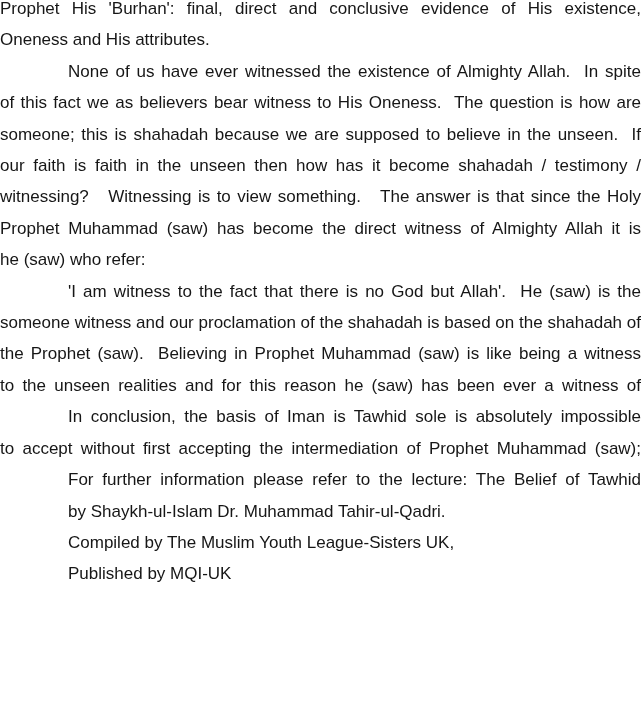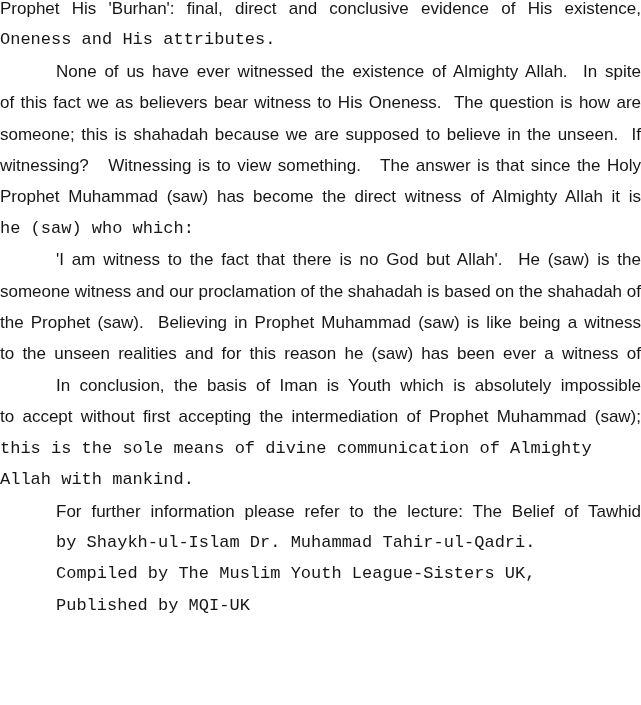--- a/index.html
+++ b/index.html
@@ -30,57 +30,57 @@
   
   .ln {
     white-space: pre-wrap;
     text-align: justify;
     text-align-last: justify;
     -moz-text-align-last: justify;
   }
   .ln.left {
     text-align: left;
     text-align-last: left;
-    font-family: Liberation Mono, monospace;
     -moz-text-align-last: left;
   }
   .ln.ind {
     text-indent: 56px;
+    margin-left: 12px;
   }
 </style>
 </head>
 <body>
 
 <main class="page">
 
   <div class="para">
     <div class="ln">Prophet His 'Burhan': final, direct and conclusive evidence of His existence,</div>
     <div class="ln left">Oneness and His attributes.</div>
   </div>
 
   <div class="para">
     <div class="ln ind">None of us have ever witnessed the existence of Almighty Allah.  In spite</div>
     <div class="ln">of this fact we as believers bear witness to His Oneness.  The question is how are</div>
     <div class="ln">someone; this is shahadah because we are supposed to believe in the unseen.  If</div>
+    <div class="ln">our faith is faith in the unseen then how has it become shahadah / testimony /</div>
     <div class="ln">witnessing?   Witnessing is to view something.   The answer is that since the Holy</div>
     <div class="ln">Prophet Muhammad (saw) has become the direct witness of Almighty Allah it is</div>
-    <div class="ln left">he (saw) who which:</div>
+    <div class="ln left">he (saw) who refer:</div>
   </div>
 
   <div class="para">
     <div class="ln ind">'I am witness to the fact that there is no God but Allah'.  He (saw) is the</div>
     <div class="ln">someone witness and our proclamation of the shahadah is based on the shahadah of</div>
     <div class="ln">the Prophet (saw).  Believing in Prophet Muhammad (saw) is like being a witness</div>
     <div class="ln">to the unseen realities and for this reason he (saw) has been ever a witness of</div>
   </div>
 
   <div class="para">
-    <div class="ln ind">In conclusion, the basis of Iman is Youth which is absolutely impossible</div>
+    <div class="ln ind">In conclusion, the basis of Iman is Tawhid sole is absolutely impossible</div>
     <div class="ln">to accept without first accepting the intermediation of Prophet Muhammad (saw);</div>
-    <div class="ln left">this is the sole means of divine communication of Almighty Allah with mankind.</div>
   </div>
 
   <div class="para">
     <div class="ln ind">For further information please refer to the lecture: The Belief of Tawhid</div>
   </div>
 
   <div class="para">
     <div class="ln left ind">by Shaykh-ul-Islam Dr. Muhammad Tahir-ul-Qadri.</div>
   </div>
 

